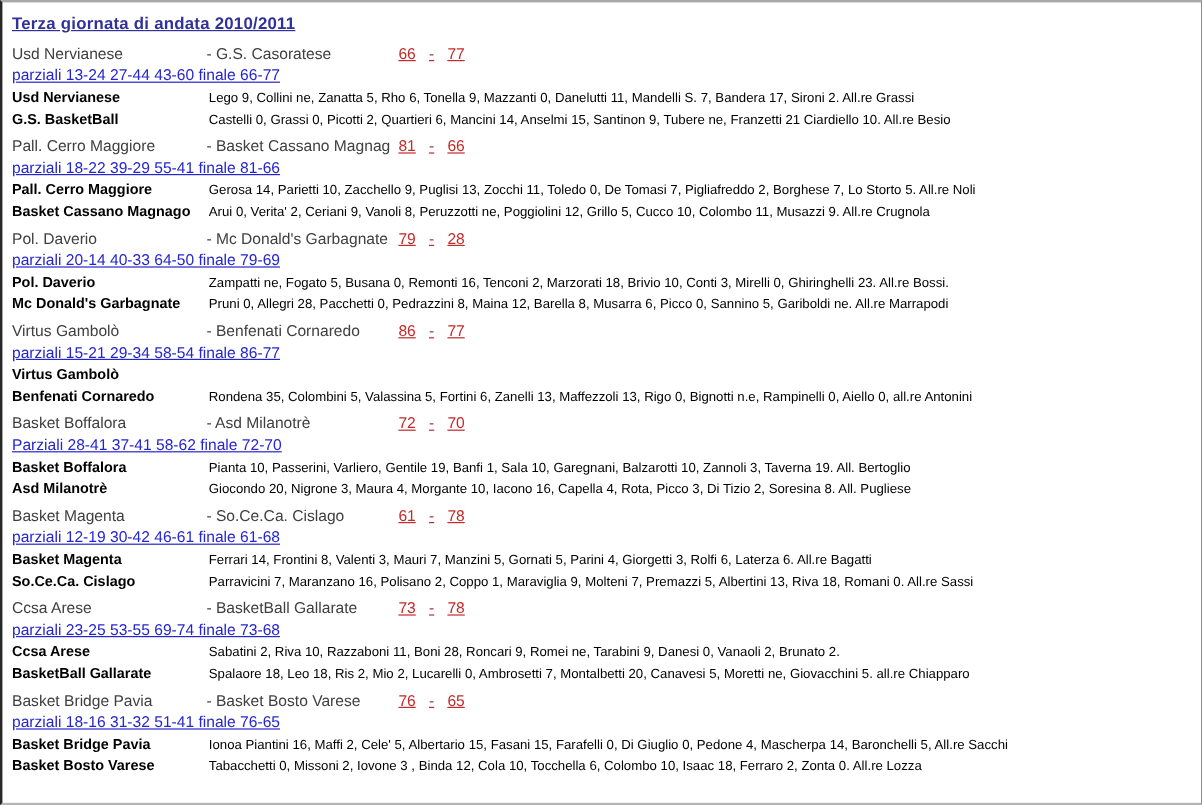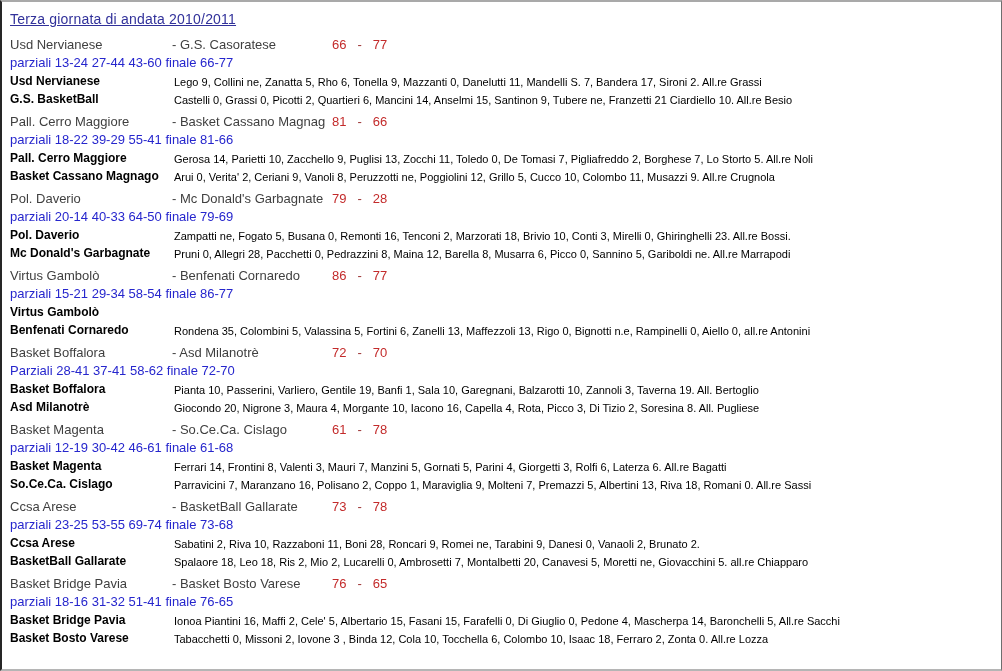--- a/index.html
+++ b/index.html
@@ -13,40 +13,40 @@
     border-top: 2px solid #a9a9a9;
     border-bottom: 2px solid #b5b5b5;
     border-left: 2px solid #262626;
     border-right: 1px solid #6e6e6e;
     padding: 6px 0 0 8px;
     overflow: hidden;
   }
   .title {
     display: inline-block;
     font-size: 14px;
-    font-weight: normal;
+    font-weight: bold;
     text-decoration: underline;
     color: #31319a;
     line-height: 18px;
     margin: 2px 0 8px 0;
     letter-spacing: 0.2px;
   }
   .match { margin-bottom: 5px; }
   .line {
     line-height: 18px;
     height: 18px;
     white-space: nowrap;
     font-size: 13px;
   }
   .mrow { display: flex; color: #3f3f3f; }
   .home { width: 150px; flex: 0 0 150px; }
   .away { width: 160px; flex: 0 0 160px; margin-left: 12px; }
-  .score { color: #c32b2b; }
+  .score { color: #c32b2b; text-decoration: underline; }
   .score .sep { margin: 0 11px; color: #9c3434; }
-  .partials { color: #2626cd; }
+  .partials { color: #2626cd; text-decoration: underline; }
   .roster { display: flex; }
   .rteam {
     width: 164px; flex: 0 0 164px;
     font-weight: bold;
     font-size: 12px;
     color: #000000;
   }
   .rplayers { font-size: 11px; color: #000000; padding-top: 1px; text-align: right; }
 </style>
 </head>

